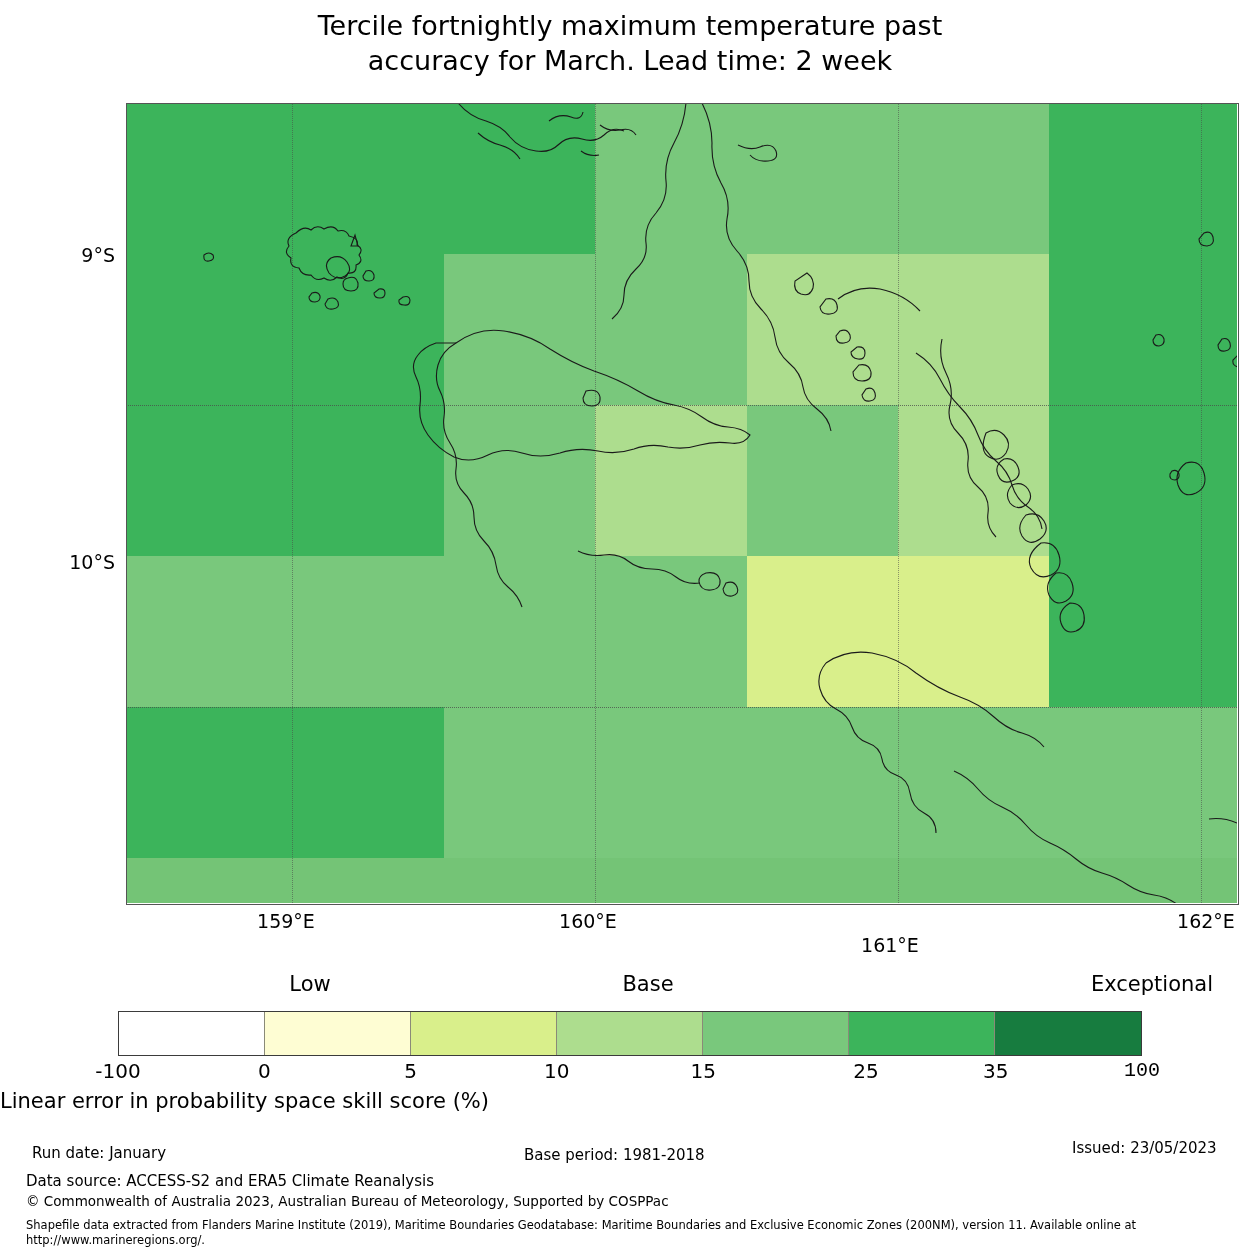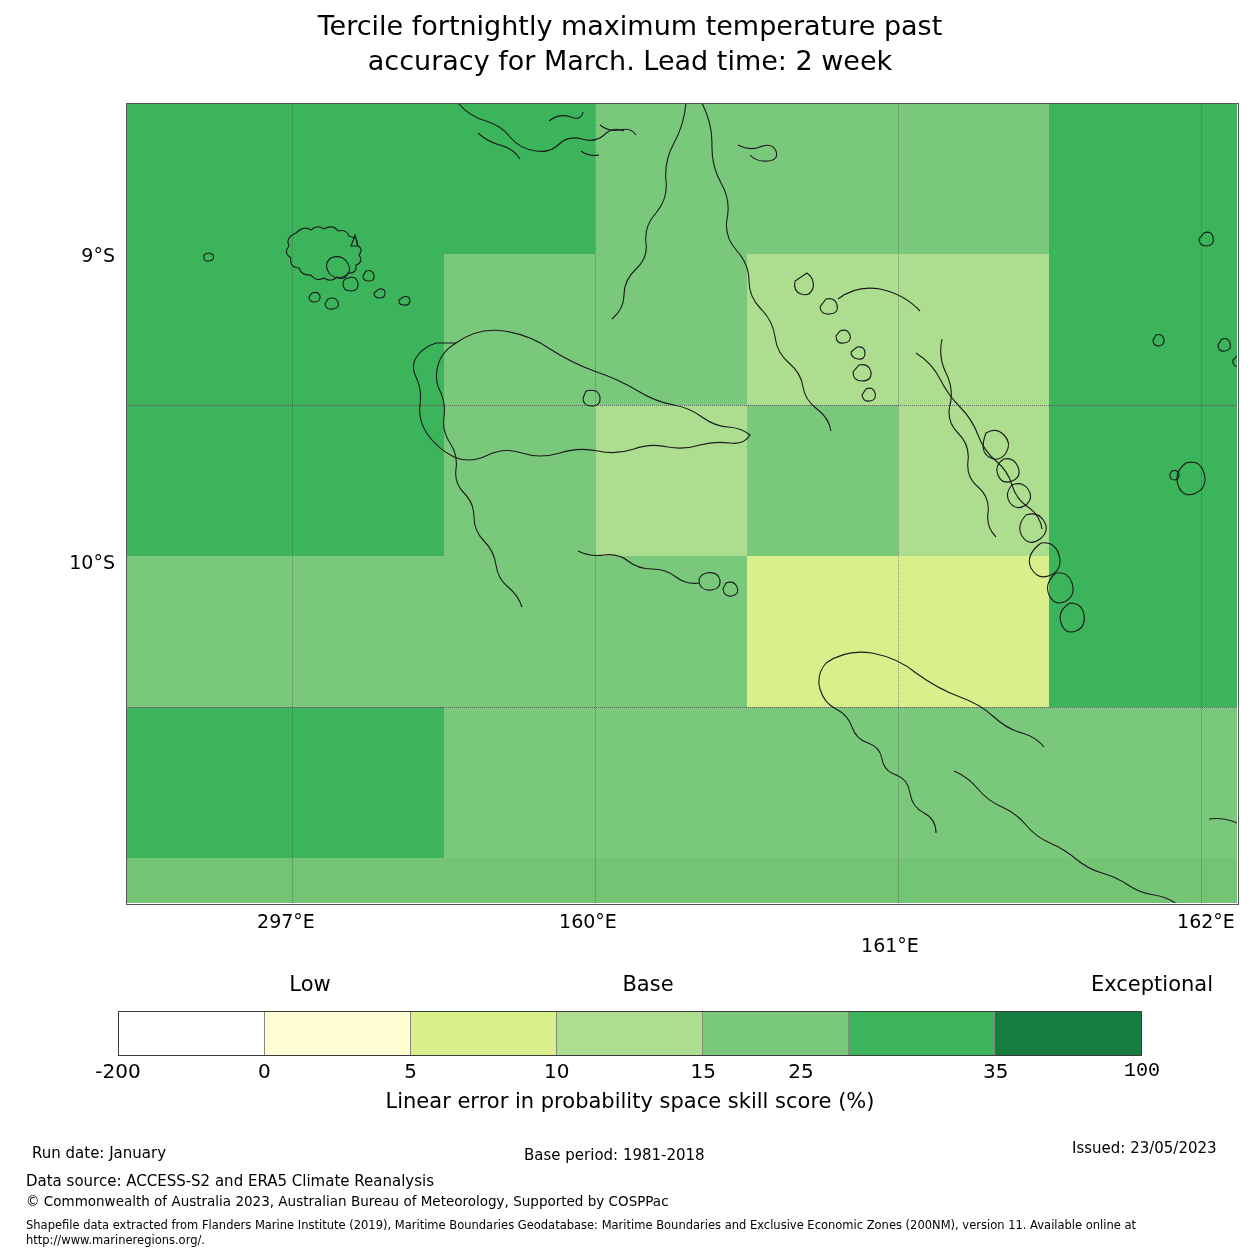--- a/index.html
+++ b/index.html
@@ -133,21 +133,20 @@
     line-height: 23px;
     transform: translateX(-50%);
     white-space: nowrap;
     margin-left: 24px;
   }
   #cbar-xlabel {
     position: absolute;
     left: 0;
     top: 1089px;
     width: 1260px;
-    text-align: center;
     font-size: 21px;
   }
 
   
   .foot {
     position: absolute;
     font-size: 15px;
     line-height: 18px;
     white-space: nowrap;
   }
@@ -297,21 +296,21 @@
     <path d="M1078 130 q7 -3 9 4 q2 8 -6 9 q-8 0 -8 -7z"></path>
   </svg>
 </div>
 <div id="map-frame"></div>
 
 <div id="ytick-holder">
     <div class="ytick" style="top: 246px;">9°S</div>
     <div class="ytick" style="top: 553px;">10°S</div>
   </div>
 <div id="xtick-holder">
-    <div class="xtick" style="left: 286px;">297°E</div>
+    <div class="xtick" style="left: 286px;">159°E</div>
     <div class="xtick" style="left: 588px;">160°E</div>
     <div class="xtick" style="left: 890px; margin-top: 24px;">161°E</div>
     <div class="xtick" style="left: 1206px;">162°E</div>
   </div>
 
 <div id="cbar-cats">
     <div class="cbar-cat" style="left: 286px;">Low</div>
     <div class="cbar-cat" style="left: 624px;">Base</div>
     <div class="cbar-cat" style="left: 1128px;">Exceptional</div>
   </div>
@@ -320,26 +319,26 @@
       <div class="cbar-seg" style="background: rgb(255, 255, 255); width: 14.2857%;"></div>
       <div class="cbar-seg" style="background: rgb(254, 253, 211); width: 14.2857%;"></div>
       <div class="cbar-seg" style="background: rgb(217, 239, 139); width: 14.2857%;"></div>
       <div class="cbar-seg" style="background: rgb(173, 221, 142); width: 14.2857%;"></div>
       <div class="cbar-seg" style="background: rgb(121, 200, 124); width: 14.2857%;"></div>
       <div class="cbar-seg" style="background: rgb(60, 180, 91); width: 14.2857%;"></div>
       <div class="cbar-seg" style="background: rgb(23, 124, 63); width: 14.2857%;"></div>
     </div>
 </div>
 <div id="cbar-ticks">
-    <div class="cbar-tick" style="left: 118px;">-200</div>
+    <div class="cbar-tick" style="left: 118px;">-100</div>
     <div class="cbar-tick" style="left: 264.286px;">0</div>
     <div class="cbar-tick" style="left: 410.571px;">5</div>
     <div class="cbar-tick" style="left: 556.857px;">10</div>
     <div class="cbar-tick" style="left: 703.143px;">15</div>
-    <div class="cbar-tick" style="left: 801px;">25</div>
+    <div class="cbar-tick" style="left: 866px;">25</div>
     <div class="cbar-tick" style="left: 995.714px;">35</div>
     <div class="cbar-tick" style="left: 1142px; font-family: Liberation Mono, monospace;">100</div>
   </div>
 <div id="cbar-xlabel">Linear error in probability space skill score (%)</div>
 
 <div class="foot" id="foot-run">Run date: January</div>
 <div class="foot" id="foot-base">Base period: 1981-2018</div>
 <div class="foot" id="foot-issue">Issued: 23/05/2023</div>
 <div class="foot" id="foot-src">Data source: ACCESS-S2 and ERA5 Climate Reanalysis</div>
 <div class="foot" id="foot-copy">© Commonwealth of Australia 2023, Australian Bureau of Meteorology, Supported by COSPPac</div>

